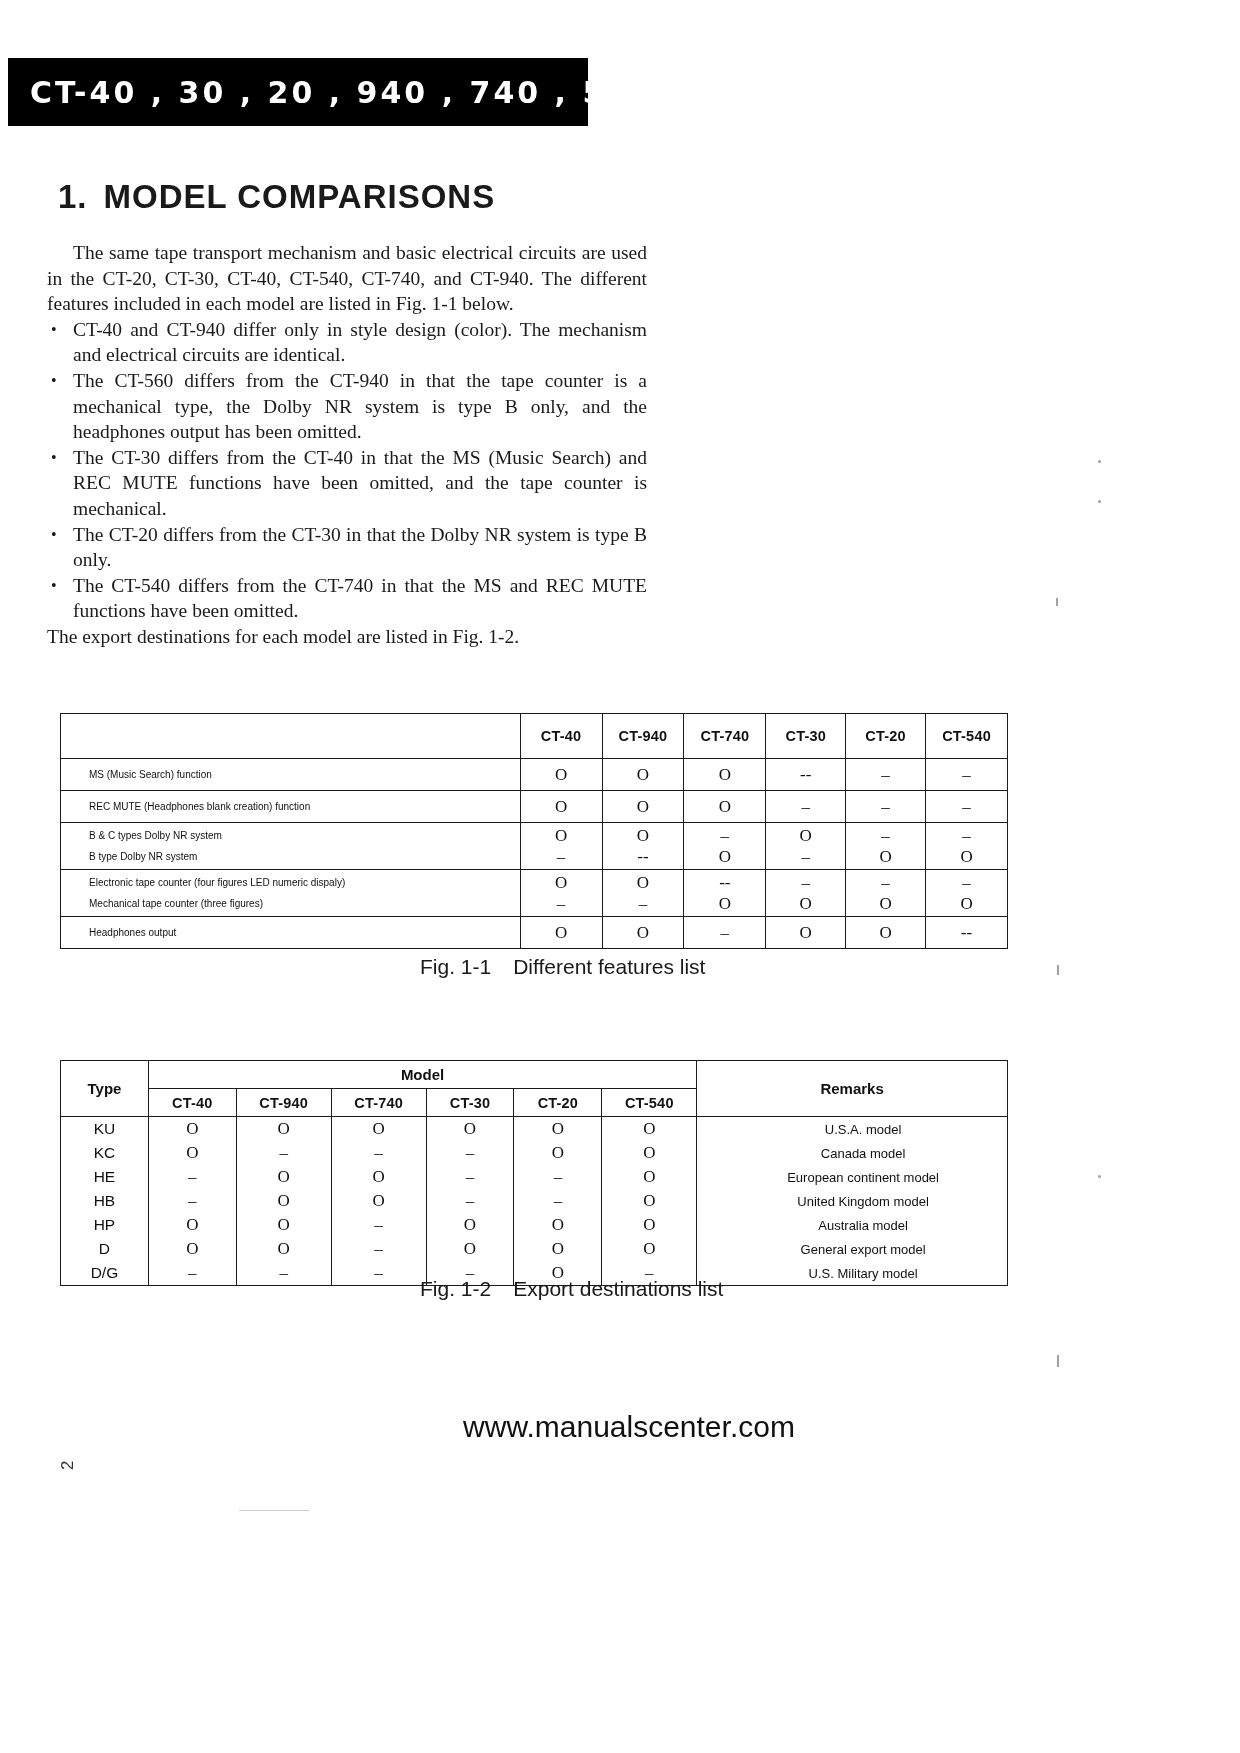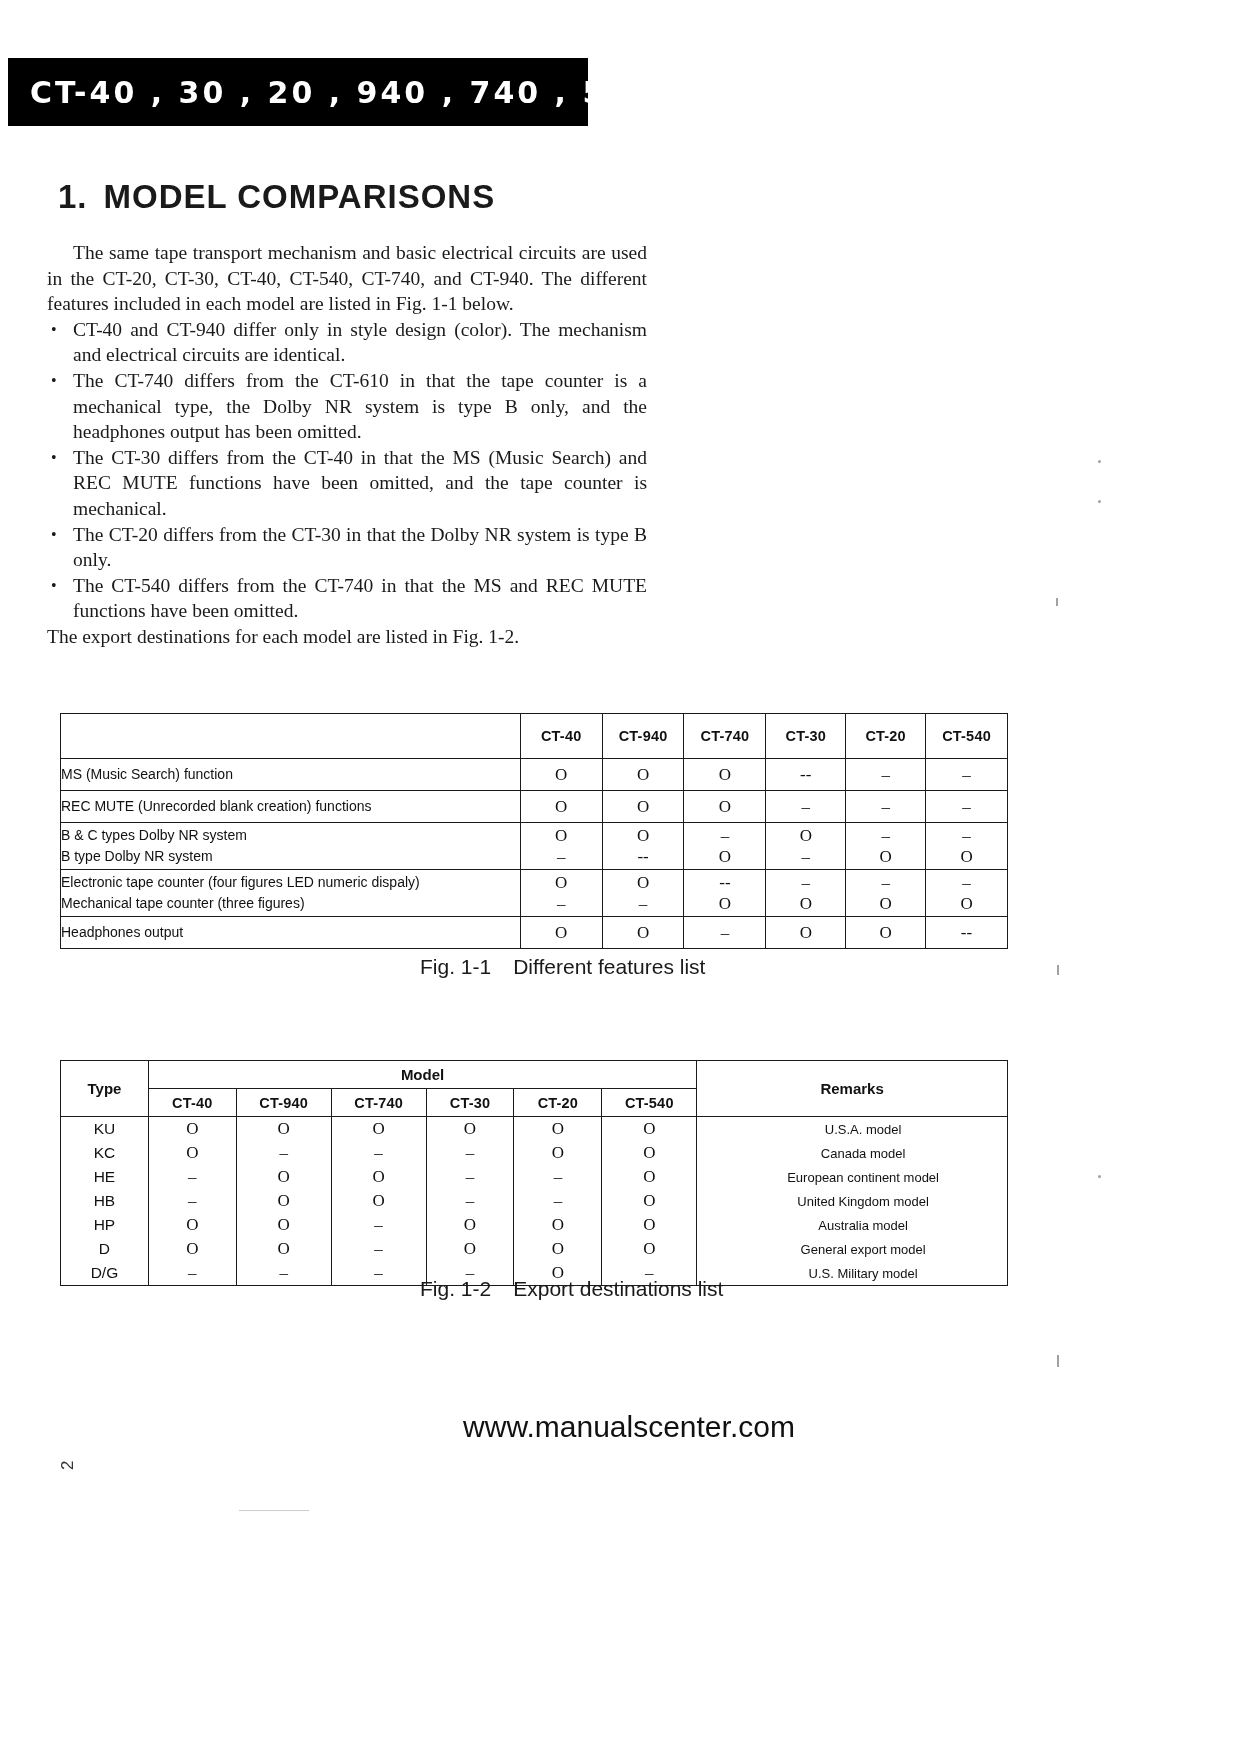--- a/index.html
+++ b/index.html
@@ -115,21 +115,22 @@
   }
 
   
   #features-table {
     left: 60px;
     top: 713px;
     width: 948px;
   }
   #features-table .feat-label {
     text-align: left;
-    font-size: 14px;
+    padding-left: 28px;
+    font-size: 10px;
     line-height: 21px;
     white-space: nowrap;
   }
   #features-table .row-single td { height: 31px; }
   #features-table .row-double td { height: 46px; }
   #features-table .sub {
     display: block;
     line-height: 21px;
   }
 
@@ -217,21 +218,21 @@
 </div>
 
 <div class="section-heading">
   <span class="num">1.</span><span>MODEL COMPARISONS</span>
 </div>
 
 <div class="body-copy">
   <p class="para">The same tape transport mechanism and basic electrical circuits are used in the CT-20, CT-30, CT-40, CT-540, CT-740, and CT-940. The different features included in each model are listed in Fig. 1-1 below.</p>
   <ul class="bullets">
     <li>CT-40 and CT-940 differ only in style design (color). The mechanism and electrical circuits are identical.</li>
-    <li>The CT-740 differs from the CT-610 in that the tape counter is a mechanical type, the Dolby NR system is type B only, and the headphones output has been omitted.</li>
+    <li>The CT-560 differs from the CT-940 in that the tape counter is a mechanical type, the Dolby NR system is type B only, and the headphones output has been omitted.</li>
     <li>The CT-30 differs from the CT-40 in that the MS (Music Search) and REC MUTE functions have been omitted, and the tape counter is mechanical.</li>
     <li>The CT-20 differs from the CT-30 in that the Dolby NR system is type B only.</li>
     <li>The CT-540 differs from the CT-740 in that the MS and REC MUTE functions have been omitted.</li>
   </ul>
   <p class="closing">The export destinations for each model are listed in Fig. 1-2.</p>
 </div>
 
 <table class="tbl" id="features-table">
   <colgroup>
     <col style="width:460px">
@@ -272,21 +273,21 @@
         </td>
       <td class="mark">
           <span class="sub">–</span>
         </td>
       <td class="mark">
           <span class="sub">–</span>
         </td>
     </tr>
     <tr class="row-single">
       <td class="feat-label">
-        <span class="sub">REC MUTE (Unrecorded blank creation) functions</span>
+        <span class="sub">REC MUTE (Headphones blank creation) function</span>
       </td>
       <td class="mark">
           <span class="sub">O</span>
         </td>
       <td class="mark">
           <span class="sub">O</span>
         </td>
       <td class="mark">
           <span class="sub">O</span>
         </td>

